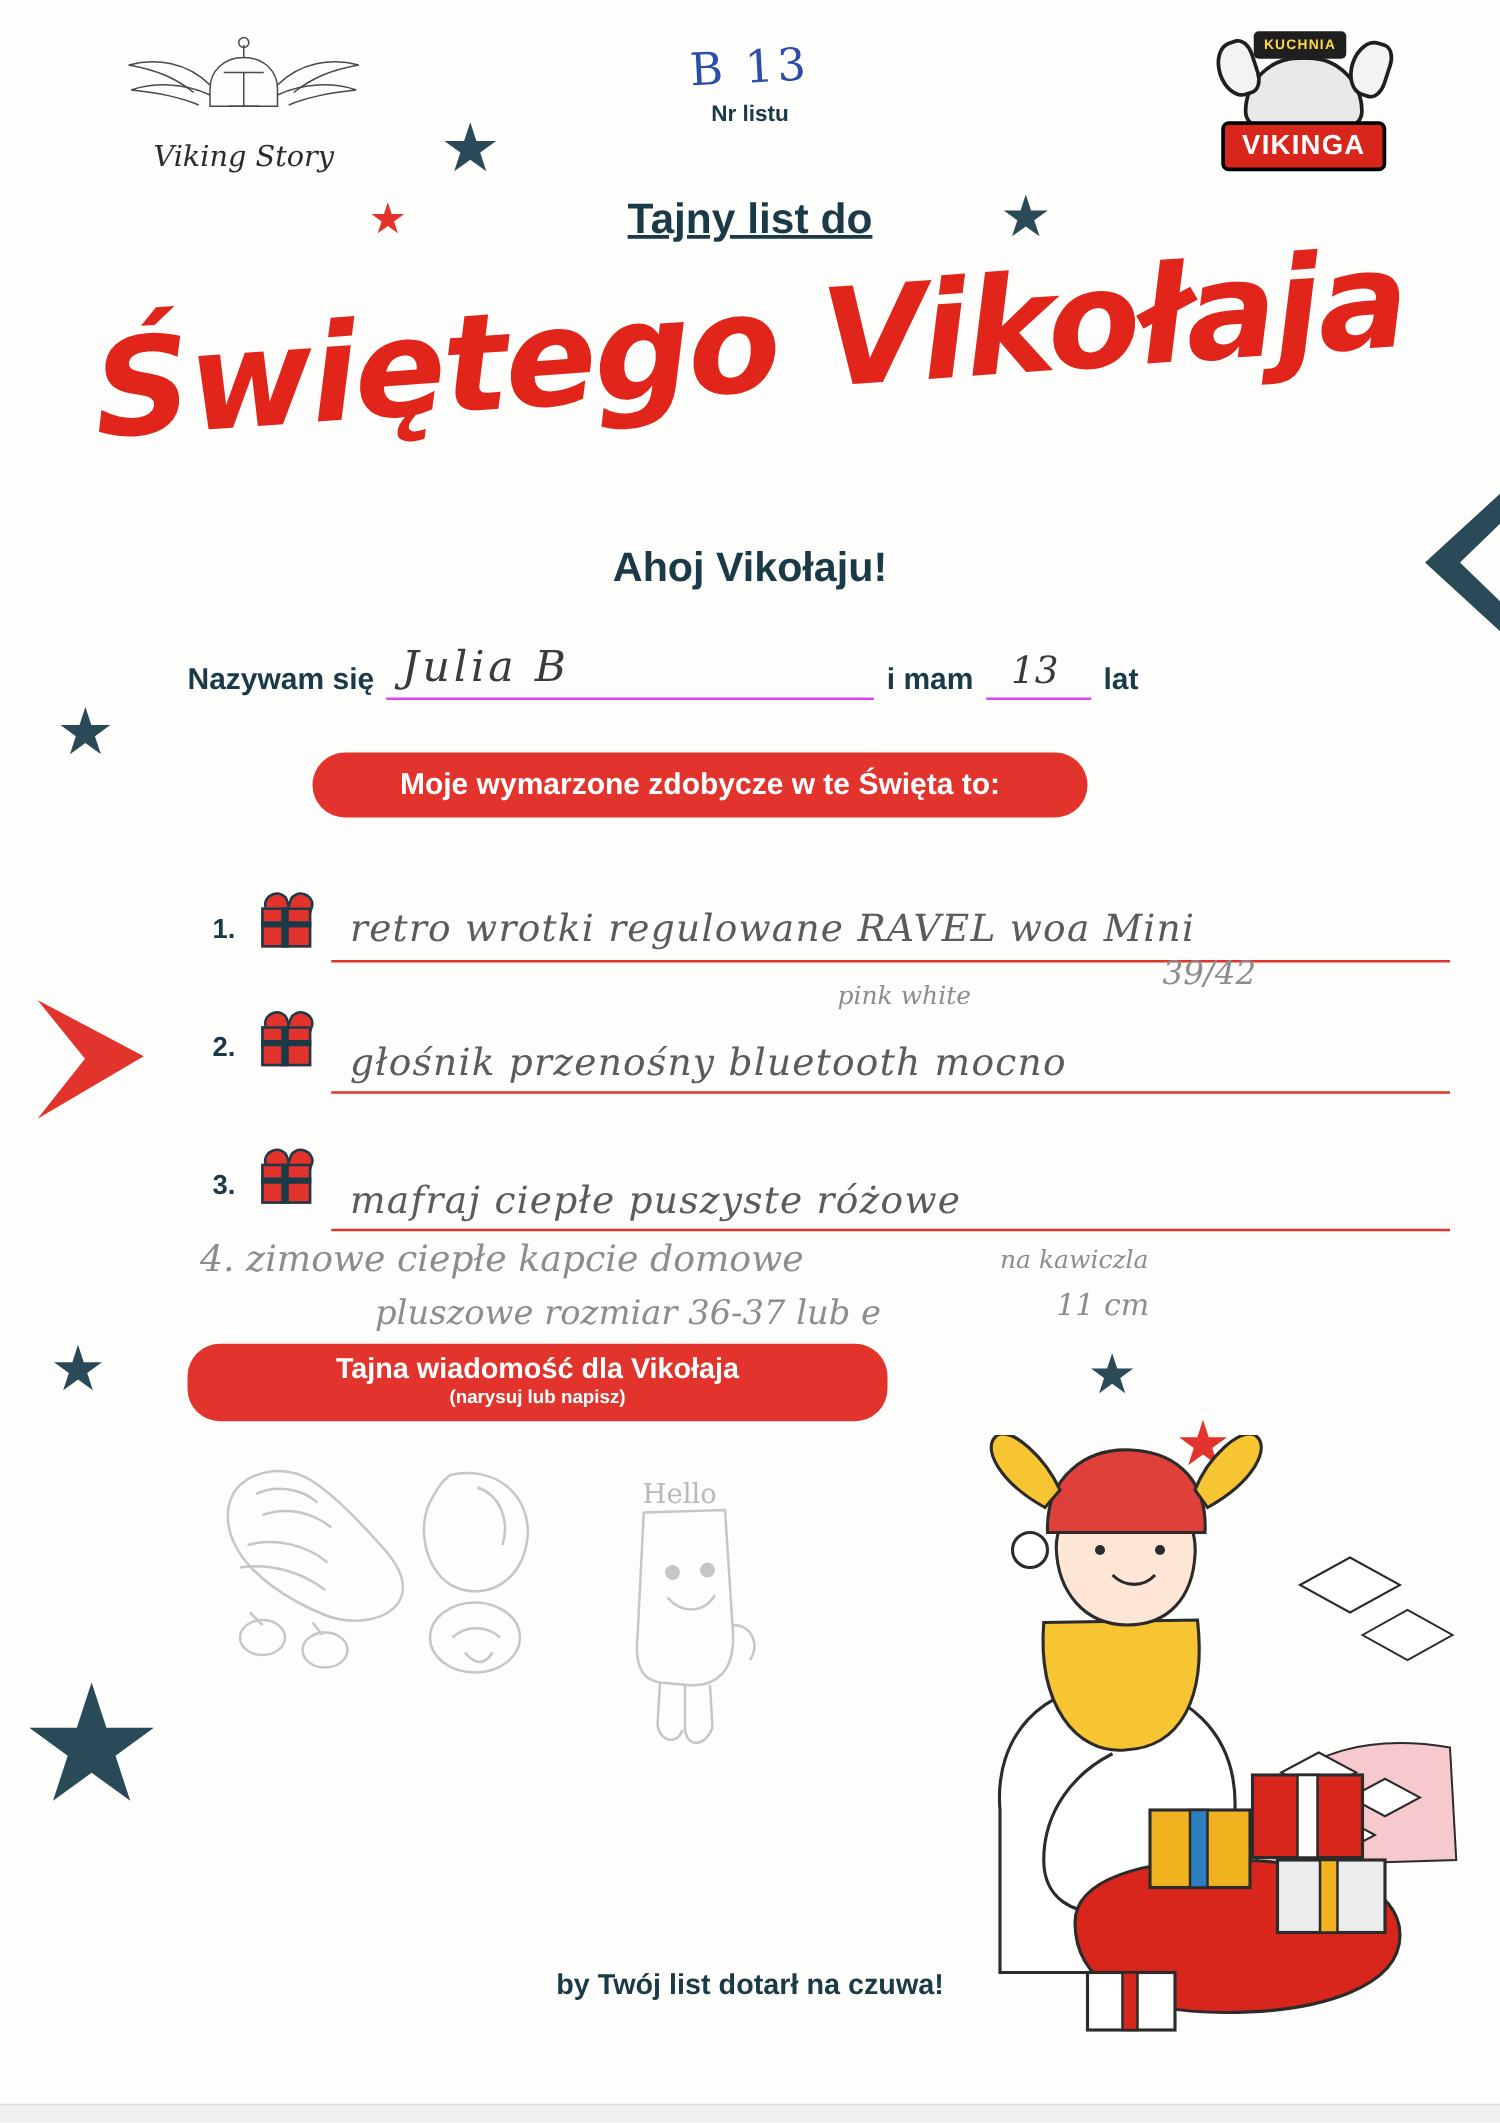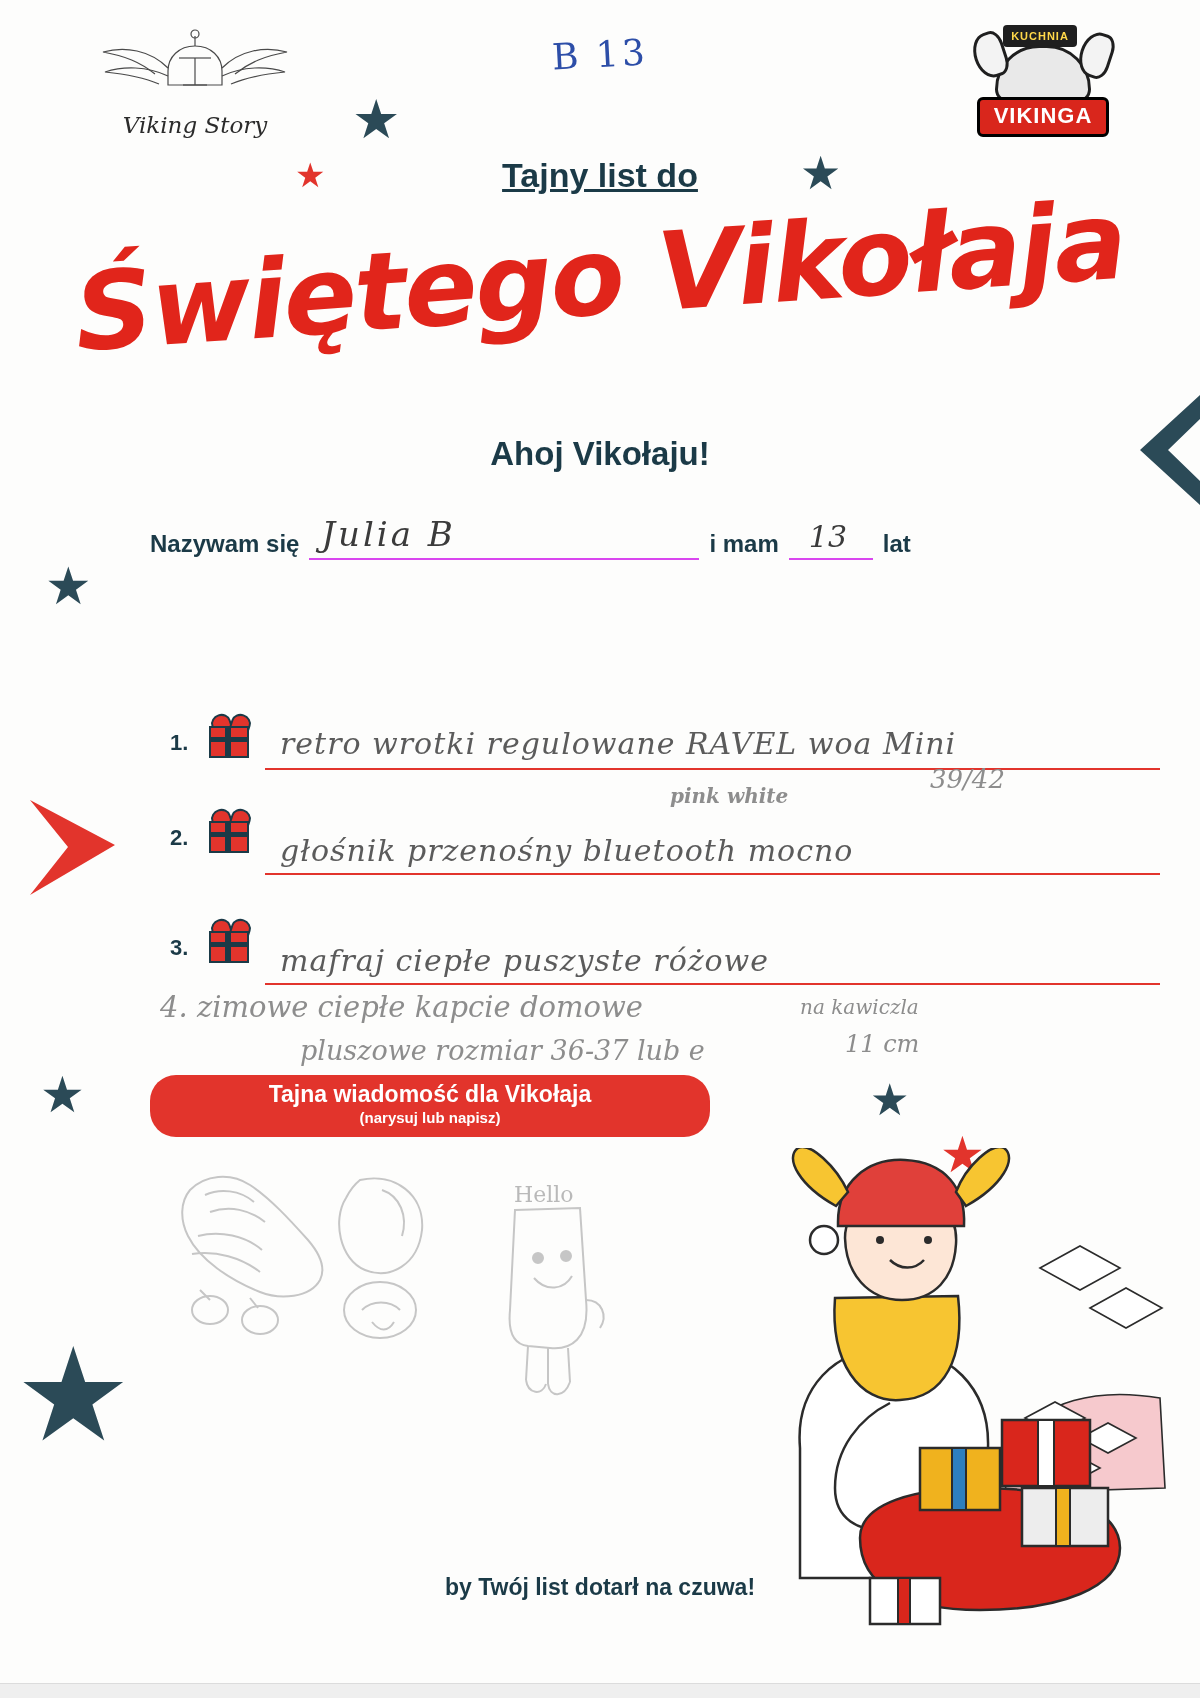--- a/index.html
+++ b/index.html
@@ -159,20 +159,21 @@
   <div class="logo-right">
     <div class="vik-badge">
       <div class="vik-top">KUCHNIA</div>
       <div class="vik-helm"></div>
       <div class="vik-word">VIKINGA</div>
     </div>
   </div>
 
   <div class="nr-block">
     <div class="nr-value">B 13</div>
+    <div class="nr-label">Nr listu</div>
   </div>
 
   <div class="tajny">Tajny list do</div>
 
   <div class="bigtitle">
     <span>Świętego Vikołaja</span>
   </div>
 
   <div class="ahoj">Ahoj Vikołaju!</div>
 
@@ -181,34 +182,35 @@
     <div class="fill name">
       <span class="hand name">Julia B</span>
     </div>
     <div class="lbl">i mam</div>
     <div class="fill age">
       <span class="hand age">13</span>
     </div>
     <div class="lbl">lat</div>
   </div>
 
+  <div class="banner banner1">Moje wymarzone zdobycze w te Święta to:</div>
 
   <div class="wish" style="top:710px;height:70px;">
     <div class="num">1.</div>
     <div class="gift">
       <div class="bowl"></div>
         <div class="bowr"></div>
       <div class="box"></div>
         <div class="bandv"></div>
         <div class="bandh"></div>
     </div>
     <div class="wline" style="top:58px;"></div>
     <div class="wtext" style="top:16px;">retro wrotki regulowane RAVEL woa Mini</div>
     <div class="pencil" style="left:760px;top:54px;font-size:26px;">39/42</div>
-    <div class="pencil" style="left:500px;top:74px;font-size:20px;font-weight:bold;">pink white</div>
+    <div class="pencil" style="left:500px;top:74px;font-size:20px;">pink white</div>
   </div>
 
   <div class="wish" style="top:805px;height:70px;">
     <div class="num">2.</div>
     <div class="gift">
       <div class="bowl"></div>
         <div class="bowr"></div>
       <div class="box"></div>
         <div class="bandv"></div>
         <div class="bandh"></div>

